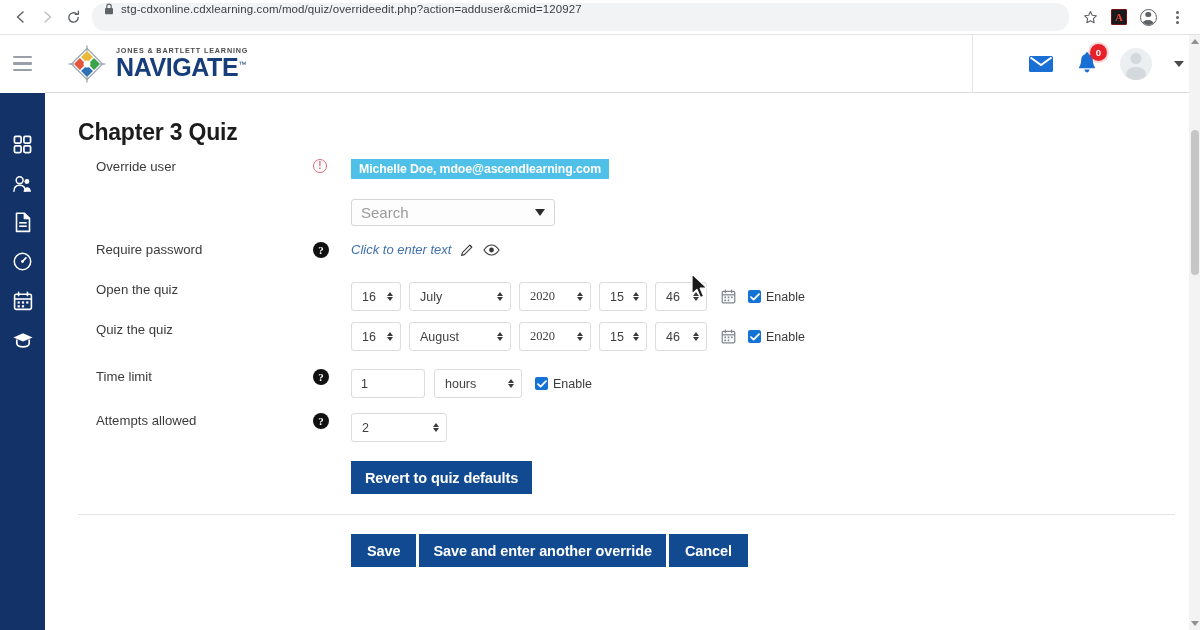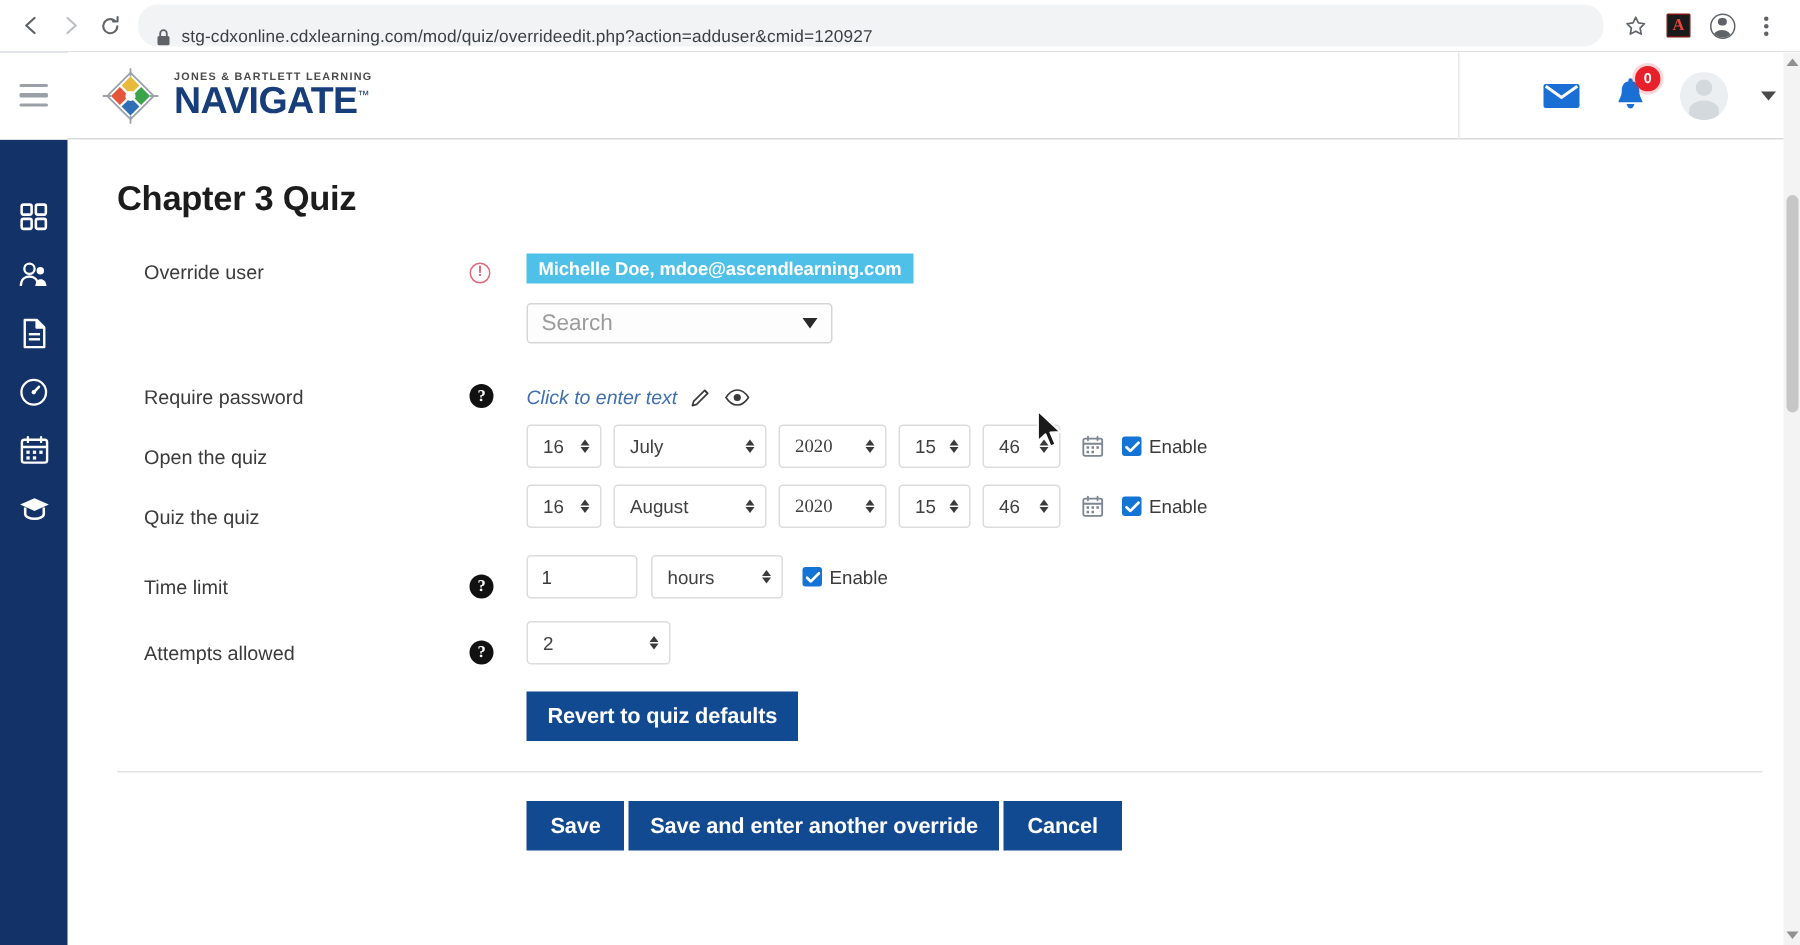--- a/index.html
+++ b/index.html
@@ -25,21 +25,21 @@
     color: #5f6368; font-size: 15px;
     border-radius: 50%;
   }
   .nav-btn.dim { color: #bdc1c6; }
   .omnibox {
     flex: 1;
     height: 28px;
     margin: 0 8px 0 6px;
     background: #f1f3f4;
     border-radius: 13px;
-    display: flex; align-items: flex-end;
+    display: flex; align-items: flex-start;
     padding: 0 12px;
     min-width: 0;
   }
   .lock-ico { margin-right: 7px; display: flex; align-items: center; }
   .url-text {
     font-size: 11.5px;
     color: #3c4043;
     white-space: nowrap; overflow: hidden; text-overflow: ellipsis;
     letter-spacing: .1px;
   }
@@ -194,21 +194,21 @@
     width: 0; height: 0;
     border-left: 5px solid transparent; border-right: 5px solid transparent;
     border-top: 6px solid #5a6470;
   }
   .section-title {
     font-size: 20.5px; color: #2b6cb8; font-weight: normal; letter-spacing: -.2px;
   }
 
   
   .form-row {
-    display: flex; align-items: flex-end;
+    display: flex; align-items: flex-start;
     min-height: 30px;
     margin-bottom: 10px;
   }
   .lbl {
     width: 235px; min-width: 235px;
     font-size: 13.2px; color: #3b3b3b;
     padding-left: 18px;
   }
   .req-mark {
     width: 38px; min-width: 38px;

